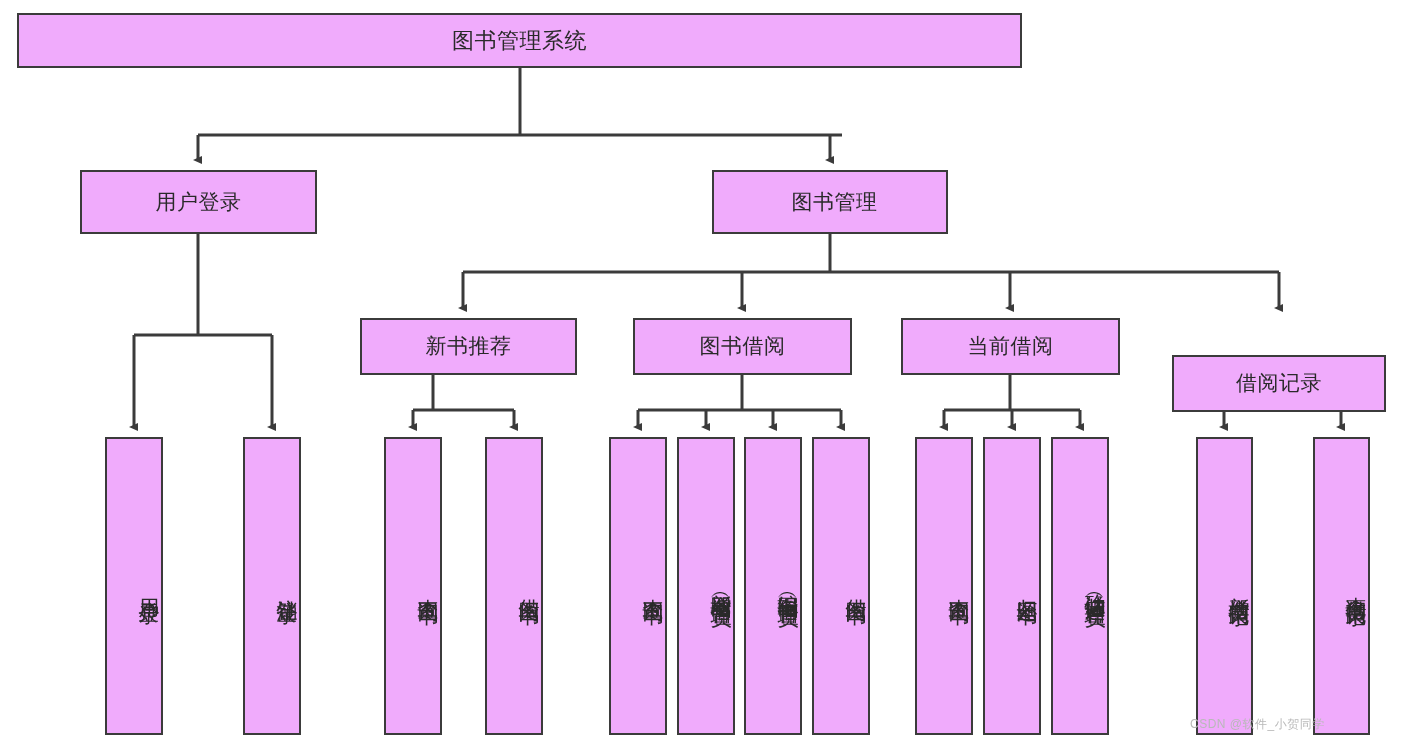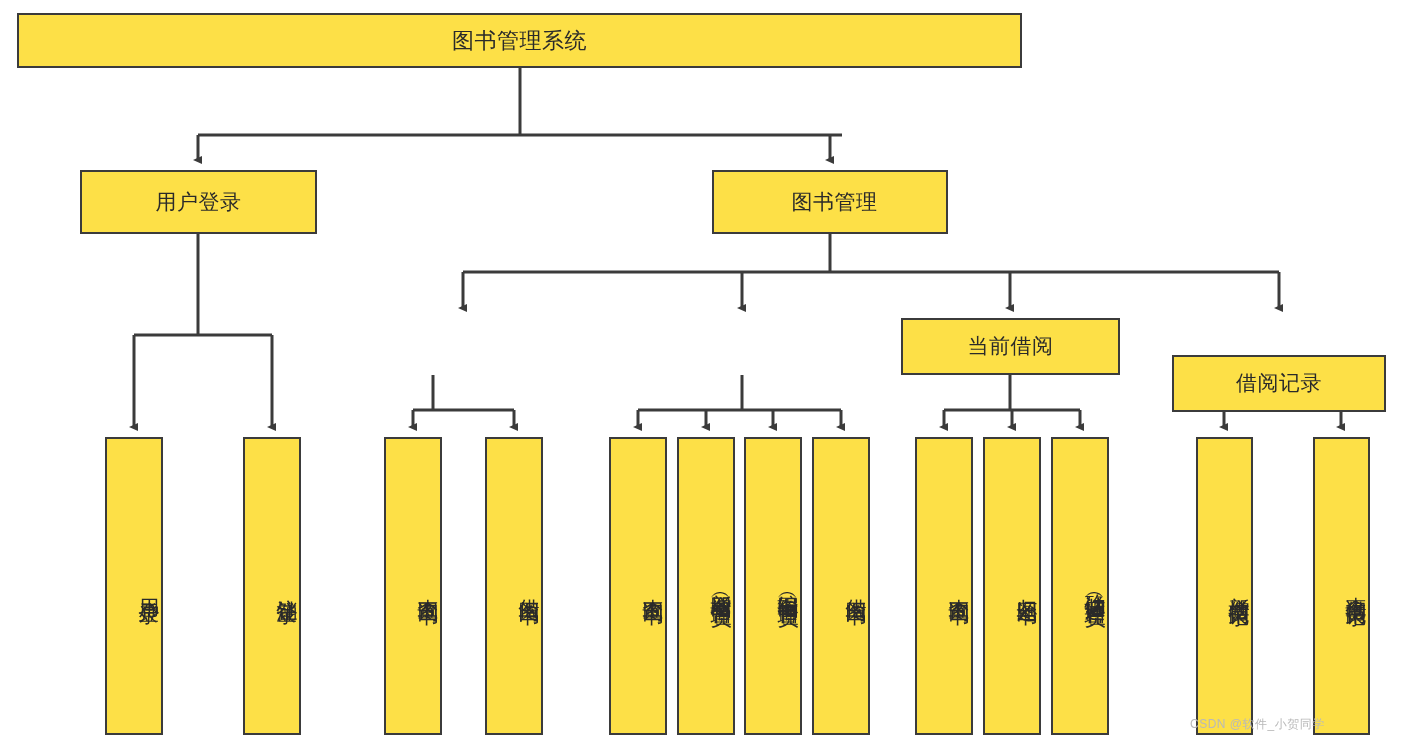--- a/index.html
+++ b/index.html
@@ -23,21 +23,21 @@
     left: 0;
     top: 0;
     width: 1405px;
     height: 747px;
     pointer-events: none;
   }
   .node {
     position: absolute;
     box-sizing: border-box;
     border: 2.5px solid #3b3b3b;
-    background: #fde047;
+    background: #f0abfc;
     display: flex;
     align-items: center;
     justify-content: center;
     color: #2a2a2a;
     line-height: 1.15;
     z-index: 2;
   }
   .node.h {
     font-size: 21px;
     letter-spacing: 0.5px;
@@ -128,20 +128,26 @@
     <span>图书管理系统</span>
   </div>
 
   <div class="node h" style="left:80px; top:170px; width:237px; height:64px;">
     <span>用户登录</span>
   </div>
   <div class="node h" style="left:712px; top:170px; width:236px; height:64px;padding-left:9px;">
     <span>图书管理</span>
   </div>
 
+  <div class="node h" style="left:360px; top:318px; width:217px; height:57px;">
+    <span>新书推荐</span>
+  </div>
+  <div class="node h" style="left:633px; top:318px; width:219px; height:57px;">
+    <span>图书借阅</span>
+  </div>
   <div class="node h" style="left:901px; top:318px; width:219px; height:57px;">
     <span>当前借阅</span>
   </div>
   <div class="node h" style="left:1172px; top:318px; width:214px; height:57px;margin-top:37px;">
     <span>借阅记录</span>
   </div>
 
   <div class="node v" style="left:105px; top:437px; width:58px; height:298px;">
     <span>用户登录</span>
   </div>

